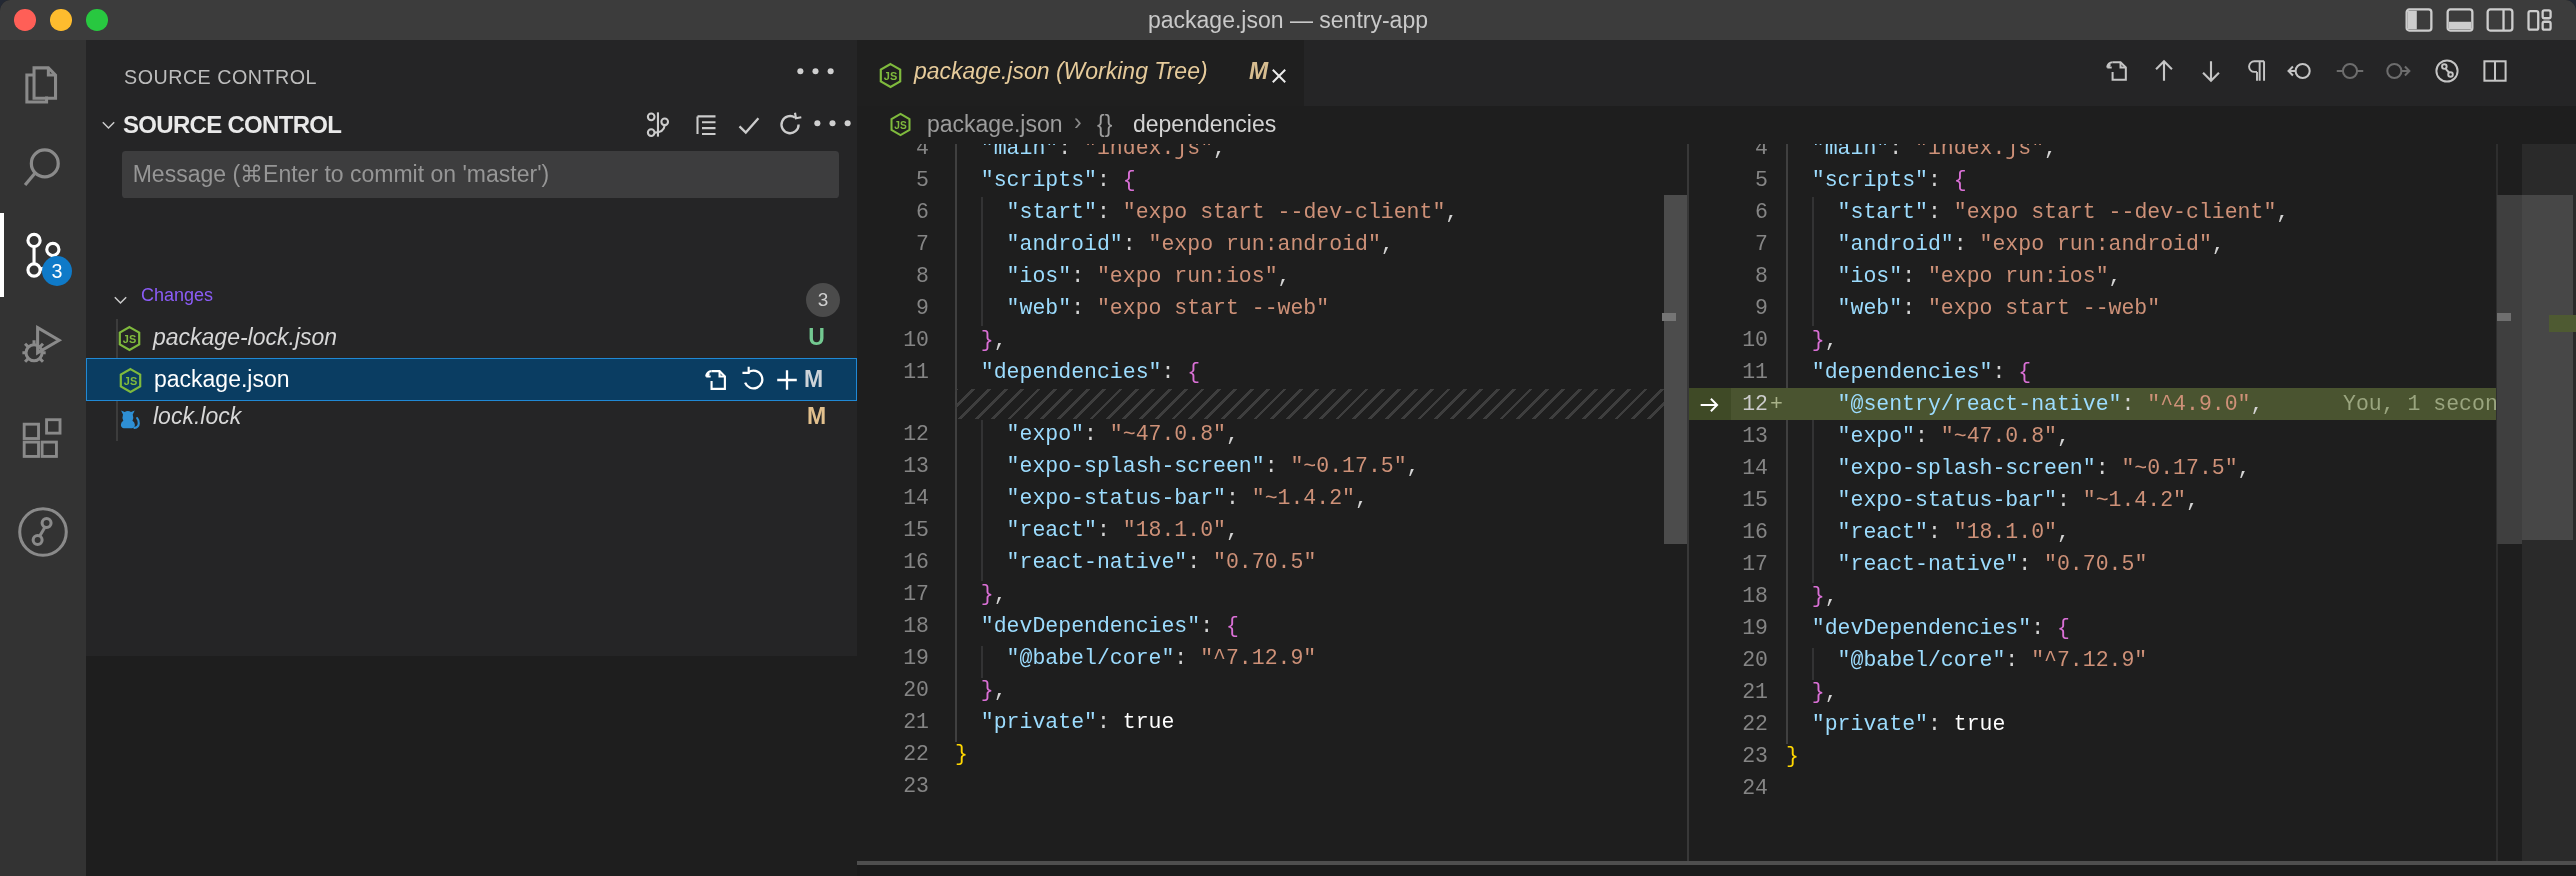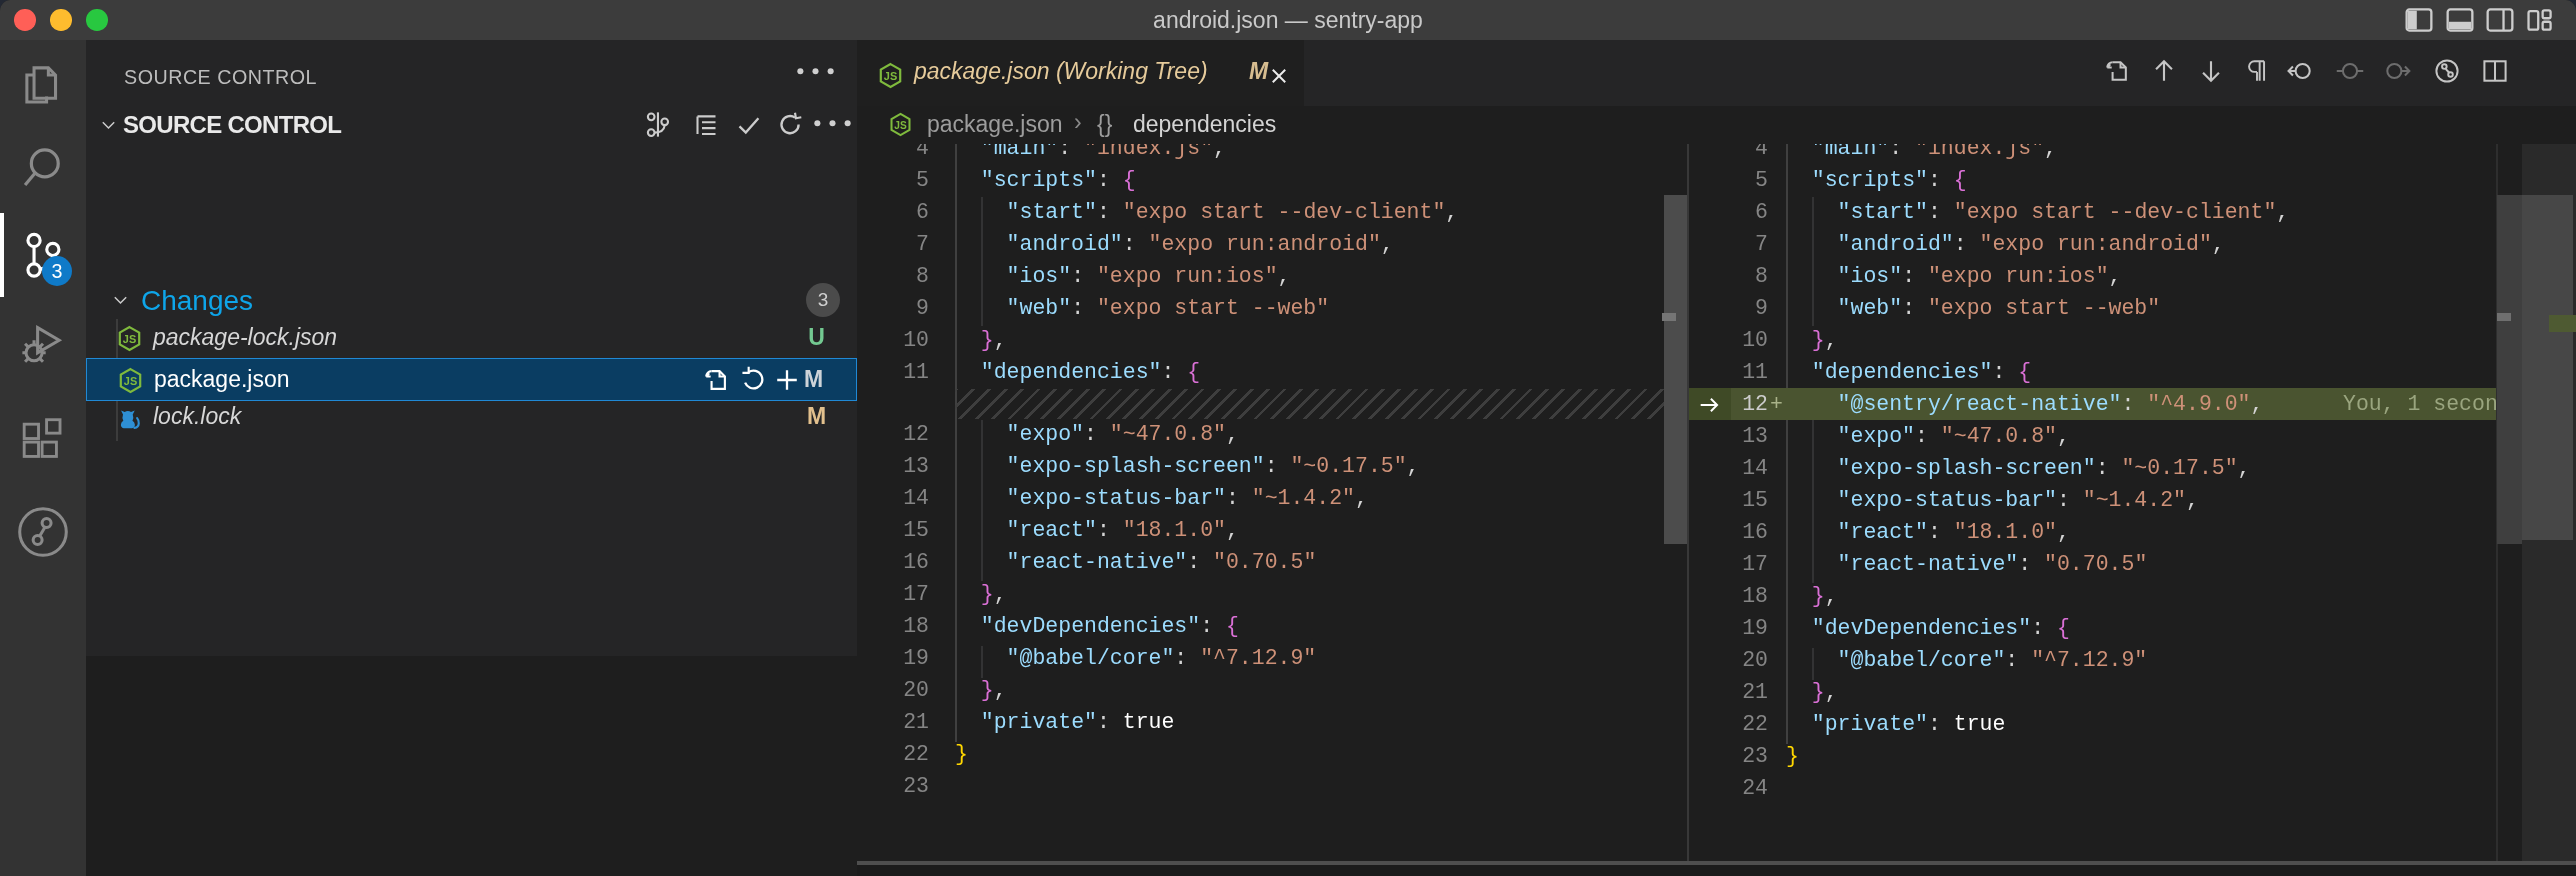--- a/index.html
+++ b/index.html
@@ -20,21 +20,21 @@
 
 #paneheader { position:absolute; left:0; top:64px; width:771px; height:39px; }
 #paneheader .chev { position:absolute; left:9px; top:9.8px; }
 #paneheader .lbl { position:absolute; left:37px; top:7.2px; color:#e9e9e9; font-size:24px; font-weight:bold; letter-spacing:-0.7px;}
 .phicon { position:absolute; top:7.2px; width:27px; height:27px; }
 #scminput { position:absolute; left:36px; top:111px; width:717px; height:47px; background:#3d3d3e; border-radius:3.6px; color:#969696; font-size:23px; line-height:47px; padding-left:10.7px; white-space:nowrap; overflow:hidden;}
 #commitbtn { position:absolute; left:35px; top:176px; width:718px; height:53px; background:#17699e; border-radius:4.5px; }
 #commitbtn .divline { position:absolute; left:670px; top:7.2px; width:1.8px; height:38px; background:#7ba7c4; }
 #commitbtn .lbl { position:absolute; left:0; top:0; width:670px; height:53px; text-align:center; line-height:53px; color:#ffffff; font-size:24px; }
 #changesrow { position:absolute; left:0; top:240px; width:771px; height:39px; }
-#changesrow .lbl { position:absolute; left:55px; top:5.4px; color:#0ea5e9; font-size:28px; }
+#changesrow .lbl { position:absolute; left:55px; top:5.4px; color:#8b5cf6; font-size:18px; }
 #changesbadge { position:absolute; left:720px; top:2.7px; width:34px; height:34px; border-radius:50%; background:#4b4b4b; color:#cfcfcf; font-size:19px; text-align:center; line-height:34px; }
 .filerow { position:absolute; left:0; width:771px; height:39px; }
 .filerow .fname { position:absolute; left:67px; top:5.4px; color:#d7d7d7; font-size:23px;font-style:italic; }
 .filerow .status { position:absolute; left:717px; top:5.4px; width:27px; text-align:center; font-size:23px; font-weight:bold; }
 .fileicon { position:absolute; left:30px; top:6.3px; width:27px; height:27px; }
 #selrow { position:absolute; z-index:3; left:0; top:318px; width:771px; height:43px; background:#0a3d62; border:1.8px solid #2089d5; }
 #selrow .fname { position:absolute; left:67px; top:7.2px; color:#ffffff; font-size:23px; }
 #treeline { position:absolute; left:30px; top:279px; width:1.8px; height:122px; background:#3c3c3c; }
 
 #tabbar { position:absolute; left:857px; top:40px; width:1719px; height:66px; background:#252526; }
@@ -79,21 +79,21 @@
 #hbar { position:absolute; left:857px; top:861px; width:1719px; height:3.6px; background:#4e4e4e; }
 #botband { position:absolute; left:857px; top:865px; width:1719px; height:11.6px; background:#1b1b1b; }
 .edicon { position:absolute; top:16px; width:30px; height:30px; }
 </style></head>
 <body>
 <div id="win">
   <div id="titlebar">
     <div class="tl" style="left:14.3px;background:#ff5f57"></div>
     <div class="tl" style="left:50px;background:#febc2e"></div>
     <div class="tl" style="left:86px;background:#28c840"></div>
-    <div id="title">android.json — sentry-app</div>
+    <div id="title">package.json — sentry-app</div>
     <svg class="abs" style="left:2404px;top:4.5px" width="30" height="30" viewBox="0 0 34 34">
 <rect x="3" y="5" width="28" height="24" rx="3" fill="none" stroke="#cdcdcd" stroke-width="2.6"></rect>
 <rect x="4.5" y="6.5" width="10" height="21" fill="#cdcdcd"></rect>
       </svg>
       <svg class="abs" style="left:2445px;top:4.5px" width="30" height="30" viewBox="0 0 34 34">
 <rect x="3" y="5" width="28" height="24" rx="3" fill="none" stroke="#cdcdcd" stroke-width="2.6"></rect>
 <rect x="4.5" y="19" width="25" height="8.5" fill="#cdcdcd"></rect>
       </svg>
       <svg class="abs" style="left:2485px;top:4.5px" width="30" height="30" viewBox="0 0 34 34">
 <rect x="3" y="5" width="28" height="24" rx="3" fill="none" stroke="#cdcdcd" stroke-width="2.6"></rect>
@@ -190,20 +190,21 @@
 <path d="M24 15 a9.5 9.5 0 1 1 -4 -7.6"></path>
             <path d="M20 2 l1 6 6 -1" stroke-width="2.4"></path>
           </g>
         </svg>
         <svg class="abs" style="left:726px;top:14.3px" width="41" height="10.7" viewBox="0 0 46 12">
           <circle cx="6" cy="6" r="3.4" fill="#cfcfcf"></circle>
           <circle cx="23" cy="6" r="3.4" fill="#cfcfcf"></circle>
           <circle cx="40" cy="6" r="3.4" fill="#cfcfcf"></circle>
         </svg>
     </div>
+    <div id="scminput">Message (⌘Enter to commit on 'master')</div>
     <div id="changesrow">
       <span class="abs" style="left:21.5px;top:9px"><svg width="25" height="21.5" viewBox="0 0 34 34">
             <path d="M8 13 L17 22 L26 13" fill="none" stroke="#cccccc" stroke-width="2.4"></path>
           </svg></span>
       <span class="lbl">Changes</span>
       <div id="changesbadge">3</div>
     </div>
     <div id="treeline"></div>
     <div class="filerow" style="top:279px">
       <svg class="abs" style="left:30px;top:6.3px" width="27" height="27" viewBox="0 0 32 32">

